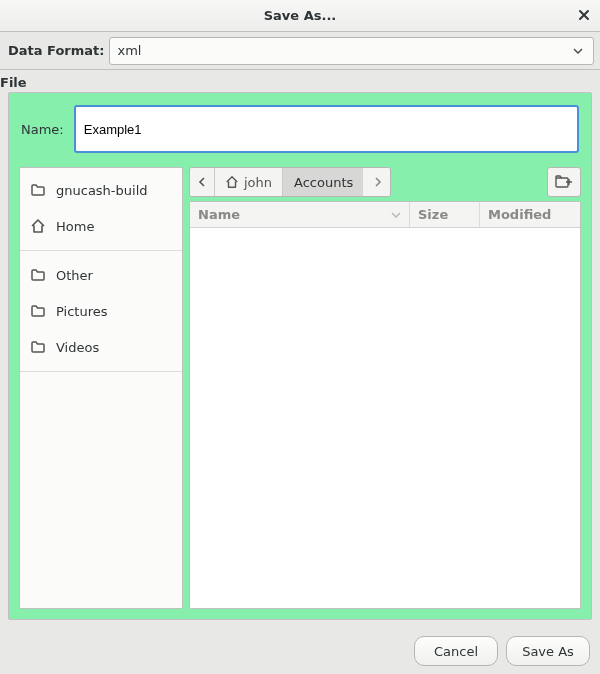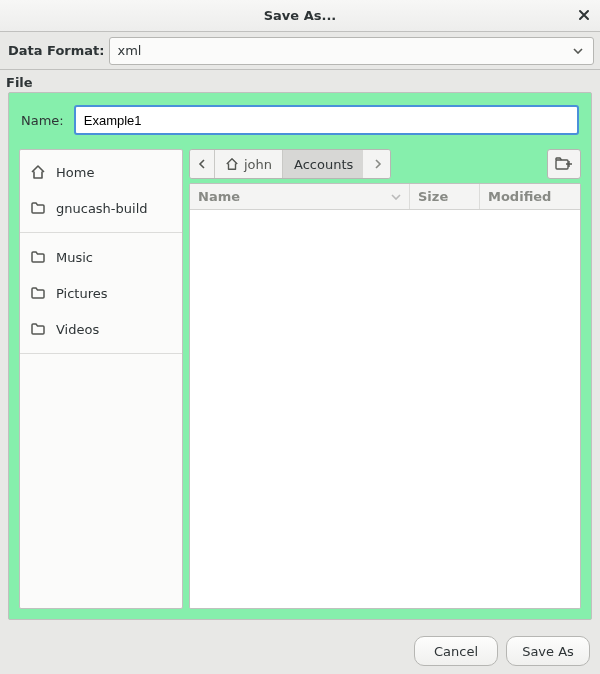--- a/index.html
+++ b/index.html
@@ -45,39 +45,39 @@
       border-radius: 3px;
       display: flex; align-items: center;
       padding: 0 8px;
       position: relative;
     }
     .combo .chev {
       position: absolute; right: 10px; top: 50%; transform: translateY(-50%);
     }
     .section-label {
       font-weight: bold;
-      padding: 5px 8px 2px 6px;
+      padding: 5px 8px 2px 0;
     }
     .file-frame {
       margin: 0 8px 8px 8px;
       border: 1px solid #c0c0be;
       background: #86efac;
       border-radius: 2px;
       padding: 12px 10px 10px 10px;
       height: 528px;
       display: flex; flex-direction: column;
     }
     .name-row {
       display: flex; align-items: center; gap: 10px;
       margin-bottom: 14px;
       padding: 0 2px;
     }
     .name-row label { font-size: 13px; }
     .name-input {
-      flex: 1; height: 30px;
+      flex: 1; height: 48px;
       border: 2px solid #4a90d9;
       border-radius: 3px;
       background: #fff;
       padding: 0 8px;
       font-size: 13px;
       outline: none;
     }
     .browser-row {
       flex: 1; display: flex; gap: 6px; min-height: 0;
     }
@@ -202,43 +202,43 @@
     <label>Name:</label>
     <input class="name-input" type="text" value="Example1" style="">
   </div>
 
   <div class="browser-row">
     <div class="places">
       <div class="places-group" id="places-g1">
           <div class="place">
             <span class="ic">
               <svg width="16" height="16" viewBox="0 0 16 16">
+                <path d="M2 4 Q2 3 3 3 L6 3 L7.5 5 L13 5 Q14 5 14 6 L14 12 Q14 13 13 13 L3 13 Q2 13 2 12 Z" fill="none" stroke="#555753" stroke-width="1.5"></path>
+              </svg>
+            </span>
+            <span>gnucash-build</span>
+          </div>
+          <div class="place">
+            <span class="ic">
+              <svg width="16" height="16" viewBox="0 0 16 16">
                 <path d="M2 8 L8 2 L14 8 M4 7.5 L4 14 L12 14 L12 7.5" fill="none" stroke="#555753" stroke-width="1.6" stroke-linejoin="round"></path>
               </svg>
             </span>
             <span>Home</span>
-          </div>
-          <div class="place">
-            <span class="ic">
-              <svg width="16" height="16" viewBox="0 0 16 16">
-                <path d="M2 4 Q2 3 3 3 L6 3 L7.5 5 L13 5 Q14 5 14 6 L14 12 Q14 13 13 13 L3 13 Q2 13 2 12 Z" fill="none" stroke="#555753" stroke-width="1.5"></path>
-              </svg>
-            </span>
-            <span>gnucash-build</span>
           </div>
         </div>
       <div class="places-sep"></div>
       <div class="places-group" id="places-g2">
           <div class="place">
             <span class="ic">
               <svg width="16" height="16" viewBox="0 0 16 16">
                 <path d="M2 4 Q2 3 3 3 L6 3 L7.5 5 L13 5 Q14 5 14 6 L14 12 Q14 13 13 13 L3 13 Q2 13 2 12 Z" fill="none" stroke="#555753" stroke-width="1.5"></path>
               </svg>
             </span>
-            <span>Music</span>
+            <span>Other</span>
           </div>
           <div class="place">
             <span class="ic">
               <svg width="16" height="16" viewBox="0 0 16 16">
                 <path d="M2 4 Q2 3 3 3 L6 3 L7.5 5 L13 5 Q14 5 14 6 L14 12 Q14 13 13 13 L3 13 Q2 13 2 12 Z" fill="none" stroke="#555753" stroke-width="1.5"></path>
               </svg>
             </span>
             <span>Pictures</span>
           </div>
           <div class="place">

